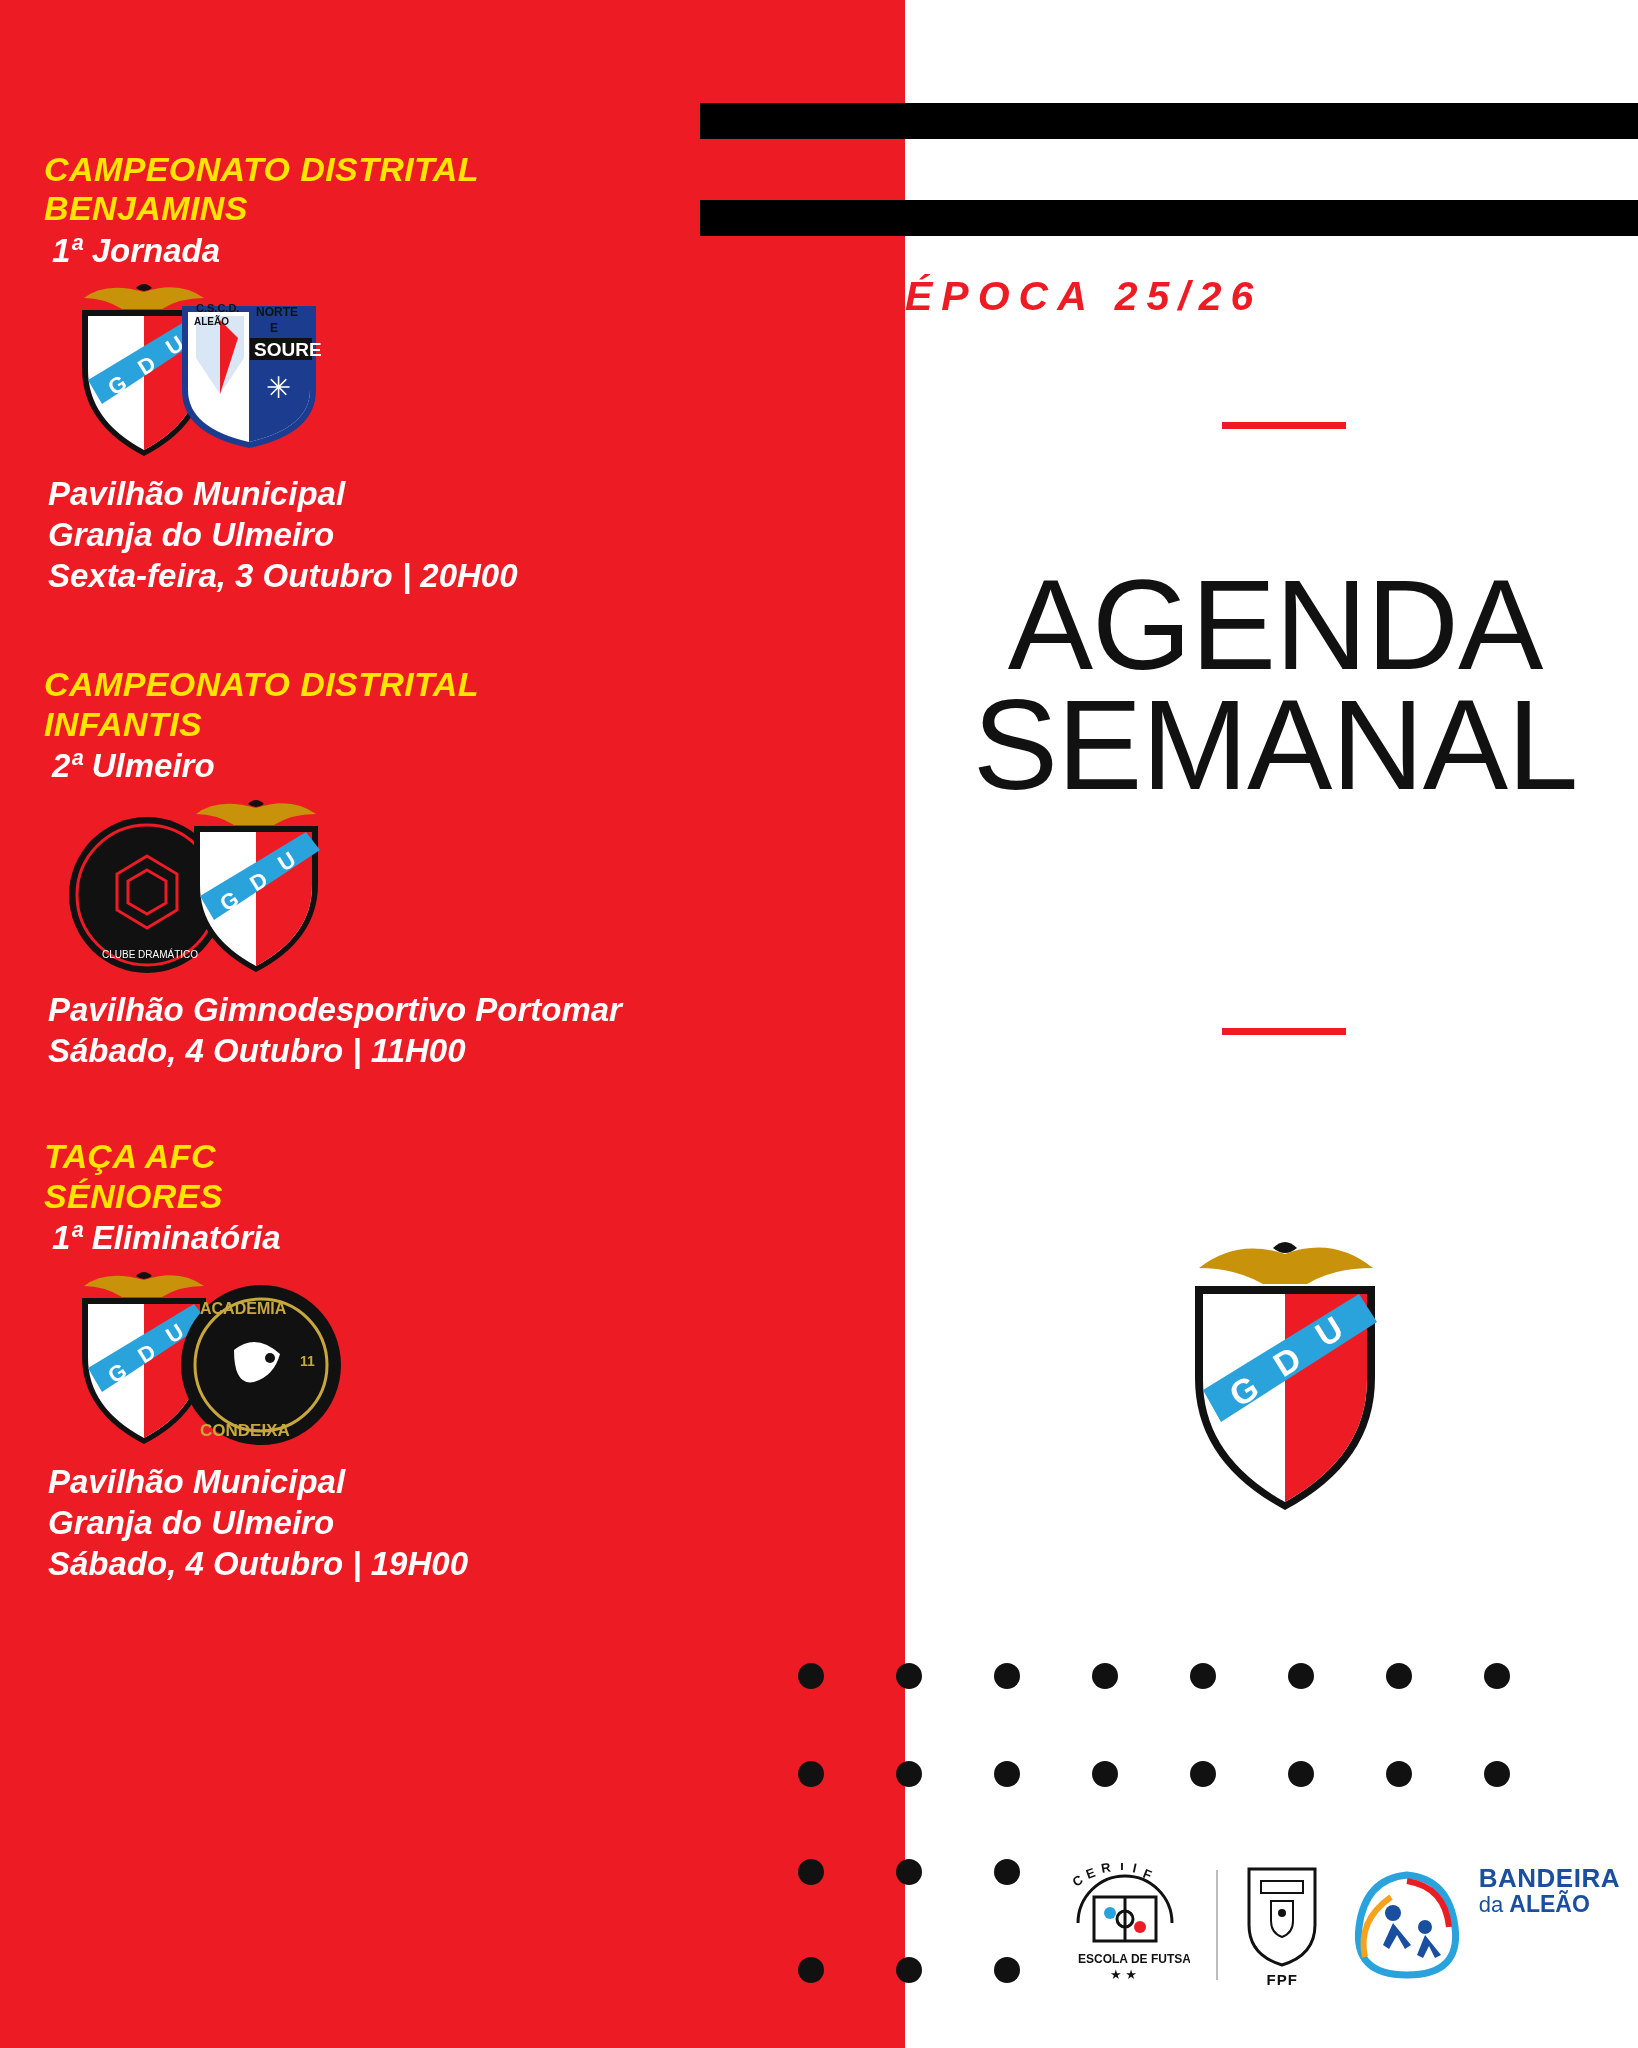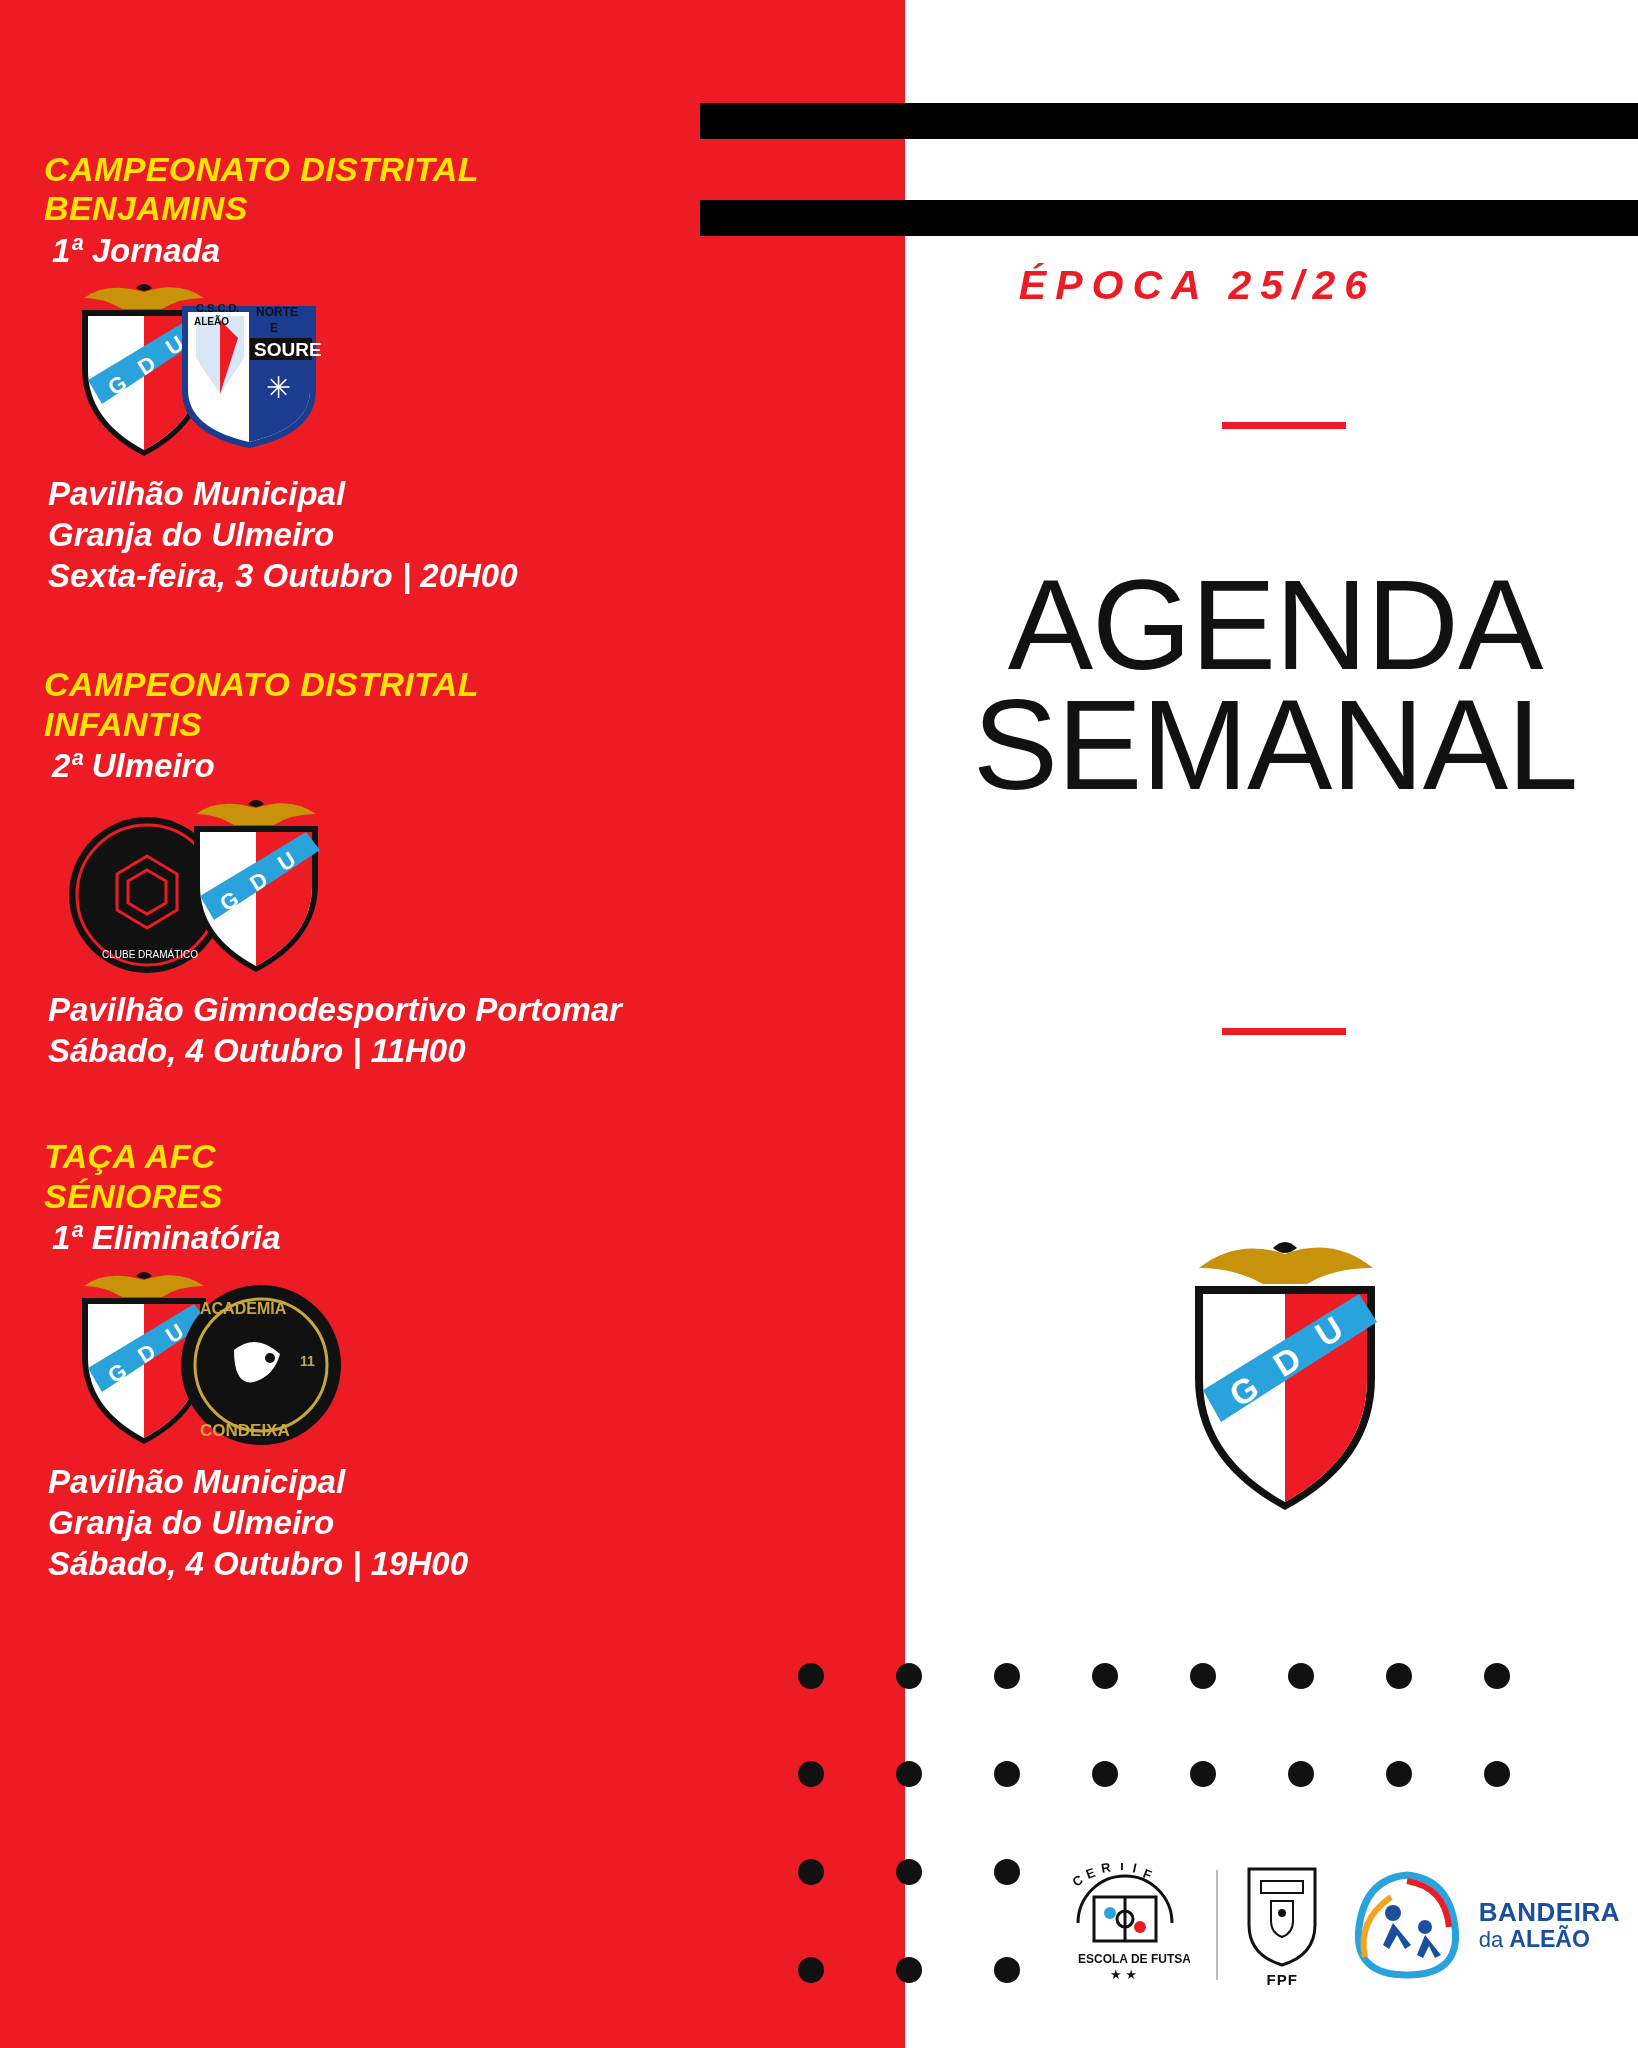--- a/index.html
+++ b/index.html
@@ -79,23 +79,23 @@
     white-space: pre-line;
     margin: 4px;
   }
   .spacer-1 { height: 58px; }
   .spacer-2 { height: 56px; }
 
   
   .epoca {
     position: absolute;
     left: 905px;
-    top: 262px;
+    top: 273px;
     width: 585px;
-    text-align: center;
+    text-align: left;
     color: #ed1c24;
     font-size: 41px;
     font-weight: bold;
     font-style: italic;
     letter-spacing: 9px;
   }
   .rule {
     position: absolute;
     width: 124px;
     height: 7px;
@@ -380,21 +380,21 @@
     <div style="width:110px;text-align:center">
       <svg width="78" height="104" viewBox="0 0 78 104">
         <path d="M6 6 h66 v56 q0 30 -33 40 q-33 -10 -33 -40Z" fill="none" stroke="#111" stroke-width="3"></path>
         <rect x="18" y="18" width="42" height="12" fill="none" stroke="#111" stroke-width="2"></rect>
         <path d="M28 38 h22 v20 q0 12 -11 16 q-11 -4 -11 -16Z" fill="none" stroke="#111" stroke-width="2"></path>
         <circle cx="39" cy="50" r="4" fill="#111"></circle>
       </svg>
       <div class="logo-caption">FPF</div>
     </div>
 
-    <div style="display:flex;align-items:center;gap:12px">
+    <div style="display:flex;align-items:flex-start;gap:12px">
       <svg width="120" height="120" viewBox="0 0 120 120">
         <path d="M60 10 q42 4 48 52 q6 48 -48 48 q-54 0 -48 -48 q6 -48 48 -52Z" fill="none" stroke="#2aa3dd" stroke-width="7"></path>
         <path d="M60 16 q38 6 42 46" fill="none" stroke="#ed1c24" stroke-width="6"></path>
         <path d="M18 92 q-8 -36 26 -60" fill="none" stroke="#f6a21e" stroke-width="6"></path>
         <circle cx="46" cy="48" r="8" fill="#1a4fa0"></circle>
         <path d="M46 58 l-10 22 l6 4 l8 -14 l8 14 l6 -4 Z" fill="#1a4fa0"></path>
         <circle cx="78" cy="62" r="7" fill="#1a4fa0"></circle>
         <path d="M78 70 l-8 20 l6 3 l6 -12 l6 12 l6 -3 Z" fill="#1a4fa0"></path>
       </svg>
       <div class="bandeira-text">

